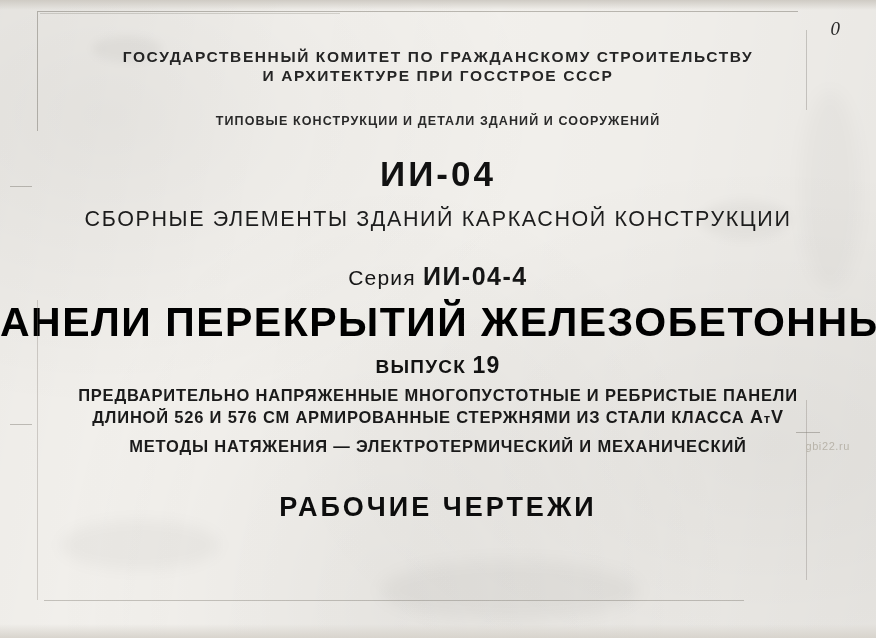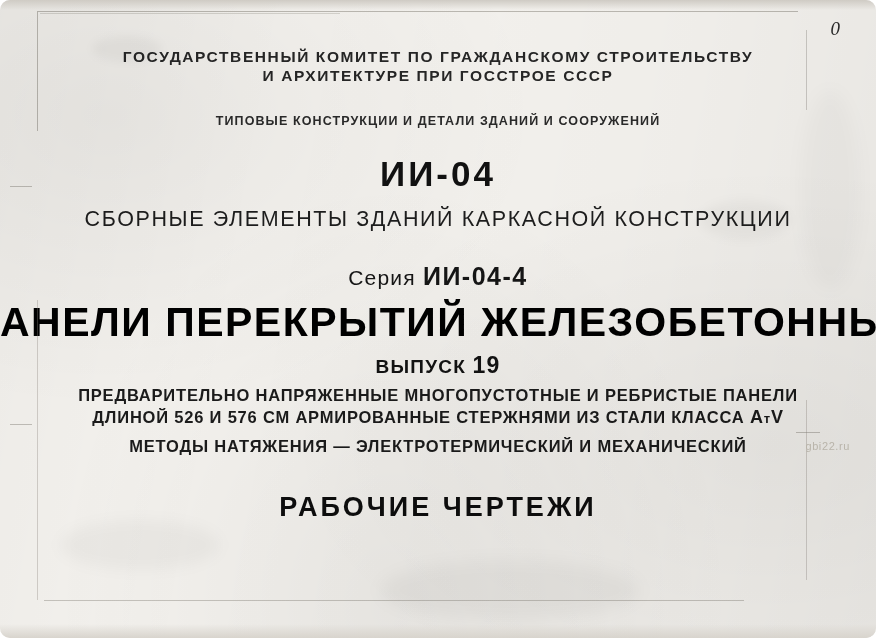--- a/index.html
+++ b/index.html
@@ -8,21 +8,20 @@
     background: #ffffff;
   }
   #page {
     position: relative;
     width: 876px;
     height: 638px;
     background: #f4f2ee;
     overflow: hidden;
     font-family: "Liberation Sans", sans-serif;
     color: #1a1a1a;
-    border-radius: 10px;
   }
   
   #page::before {
     content: "";
     position: absolute;
     inset: 0;
     background:
       radial-gradient(ellipse at 12% 18%, rgba(0,0,0,0.05), rgba(0,0,0,0) 40%),
       radial-gradient(ellipse at 88% 70%, rgba(0,0,0,0.045), rgba(0,0,0,0) 45%),
       radial-gradient(ellipse at 45% 95%, rgba(0,0,0,0.05), rgba(0,0,0,0) 50%),

